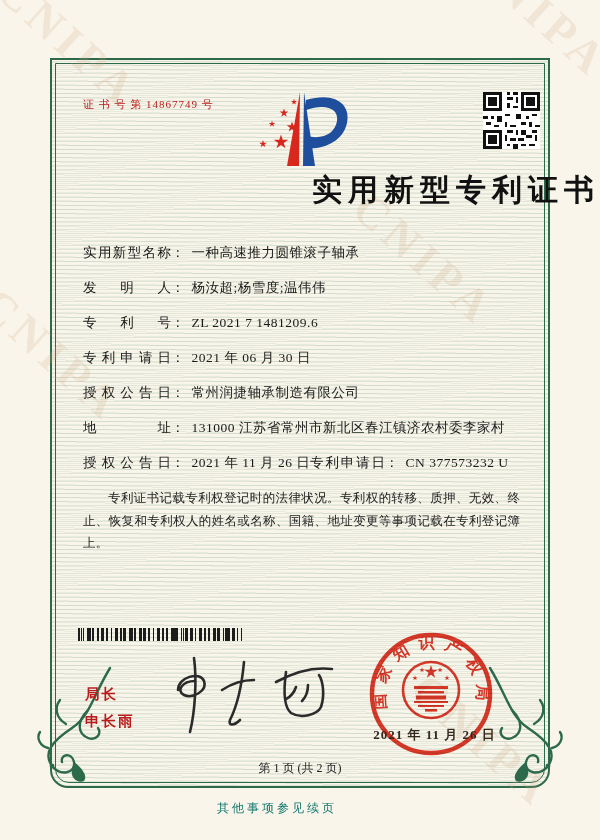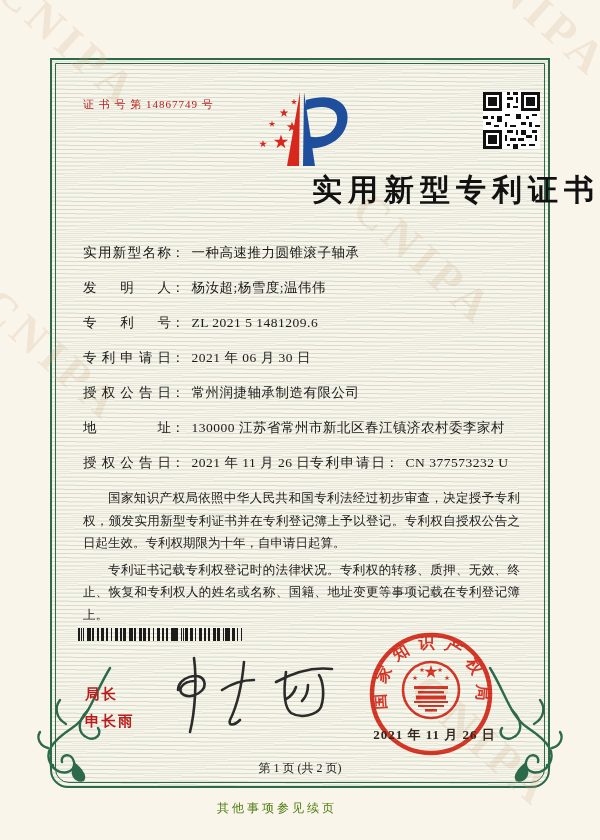--- a/index.html
+++ b/index.html
@@ -48,21 +48,21 @@
   .signer{position:absolute;left:85px;top:681px;z-index:3;font-family:"Liberation Sans","DejaVu Sans",sans-serif;
       font-size:14.5px;font-weight:600;color:#b91c1c;line-height:27px;letter-spacing:2px;}
   .signature{position:absolute;left:148px;top:650px;z-index:3;}
 
   .seal{position:absolute;left:356px;top:619px;z-index:3;opacity:0.93;mix-blend-mode:multiply;}
   .seal-date{position:absolute;left:352px;top:726px;width:165px;text-align:center;z-index:4;
       font-size:13px;font-weight:bold;color:#33281e;letter-spacing:1px;}
 
   .page-no{position:absolute;left:0;top:760px;width:600px;text-align:center;font-size:12px;color:#222;z-index:2;}
   .footer-note{position:absolute;left:0;top:800px;width:554px;text-align:center;font-size:12px;
-      color:#4d7c0f;letter-spacing:3px;z-index:2;}
+      color:#0f766e;letter-spacing:3px;z-index:2;}
 </style>
 </head>
 <body>
 
 <div id="page">
 
   <div class="wm" style="left:-18px;top:14px;">CNIPA</div>
   <div class="wm" style="left:452px;top:-16px;">CNIPA</div>
   <div class="wm" style="left:338px;top:232px;">CNIPA</div>
   <div class="wm" style="left:-34px;top:328px;">CNIPA</div>
@@ -136,41 +136,40 @@
   <div class="title">实用新型专利证书</div>
 
   <div class="rows">
     <div class="row">
       <span class="lab">实用新型名称</span><span class="col">：</span><span class="val">一种高速推力圆锥滚子轴承</span>
     </div>
     <div class="row">
       <span class="lab">发明人</span><span class="col">：</span><span class="val">杨汝超;杨雪度;温伟伟</span>
     </div>
     <div class="row">
-      <span class="lab">专利号</span><span class="col">：</span><span class="val">ZL 2021 5 1481209.6</span>
+      <span class="lab">专利号</span><span class="col">：</span><span class="val">ZL 2021 7 1481209.6</span>
     </div>
     <div class="row">
       <span class="lab">专利申请日</span><span class="col">：</span><span class="val">2021 年 06 月 30 日</span>
     </div>
     <div class="row">
       <span class="lab">授权公告日</span><span class="col">：</span><span class="val">常州润捷轴承制造有限公司</span>
     </div>
     <div class="row">
-      <span class="lab">地址</span><span class="col">：</span><span class="val">130000 江苏省常州市新北区春江镇济农村委李家村</span>
+      <span class="lab">地址</span><span class="col">：</span><span class="val">131000 江苏省常州市新北区春江镇济农村委李家村</span>
     </div>
     <div class="row">
       <span class="lab">授权公告日</span><span class="col">：</span><span class="val">2021 年 11 月 26 日</span>
       <span class="grant-no">
         <span class="lab2">专利申请日</span><span>：</span><span class="val">CN 377573232 U</span>
       </span>
     </div>
   </div>
 
   <div class="body-text">
-    <p>国家知识产权局依照中华人民共和国专利法经过初步审查，决定授予专利权，颁发实用新型专利证书并在专利登记簿上予以登记。专利权自授权公告之日起生效。专利权期限为十年，自申请日起算。</p>
     <p>专利证书记载专利权登记时的法律状况。专利权的转移、质押、无效、终止、恢复和专利权人的姓名或名称、国籍、地址变更等事项记载在专利登记簿上。</p>
   </div>
 
   <div class="barcode"></div>
 
   <div class="signer">
     <div>局长</div>
     <div>申长雨</div>
   </div>
 

